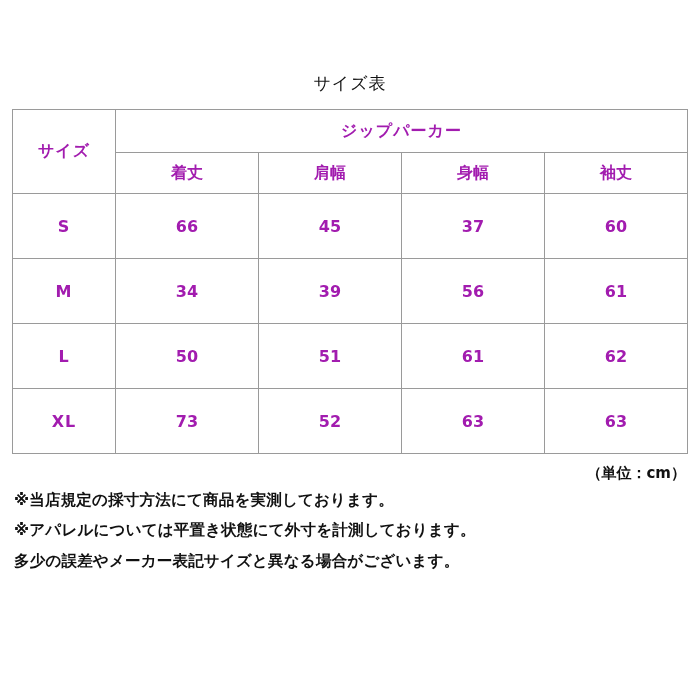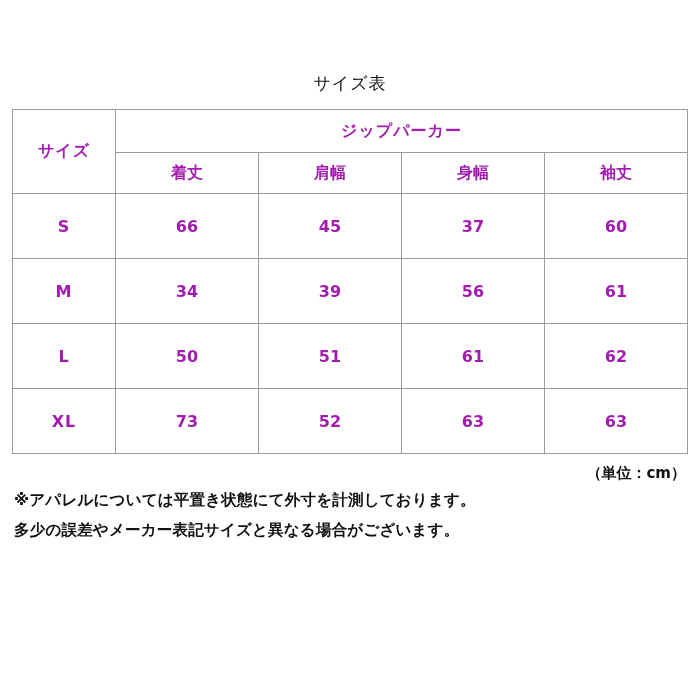--- a/index.html
+++ b/index.html
@@ -137,17 +137,18 @@
           <td>63</td>
           <td>63</td>
         </tr>
       </tbody>
     </table>
   </div>
 
   <div class="unit">（単位：cm）</div>
 
   <div class="notes">
+    <p>※当店規定の採寸方法にて商品を実測しております。</p>
     <p>※アパレルについては平置き状態にて外寸を計測しております。</p>
     <p>多少の誤差やメーカー表記サイズと異なる場合がございます。</p>
   </div>
 
 </div>
 
 </body></html>

